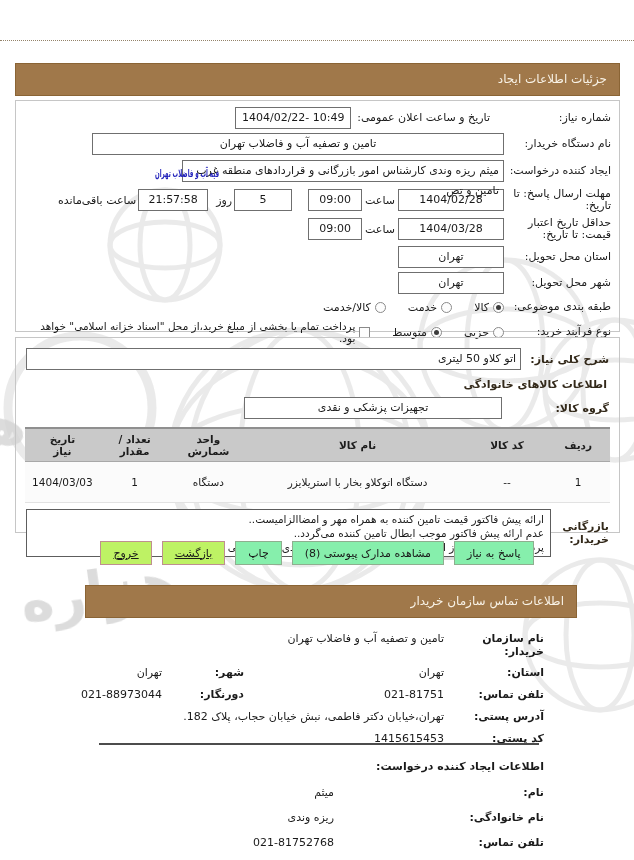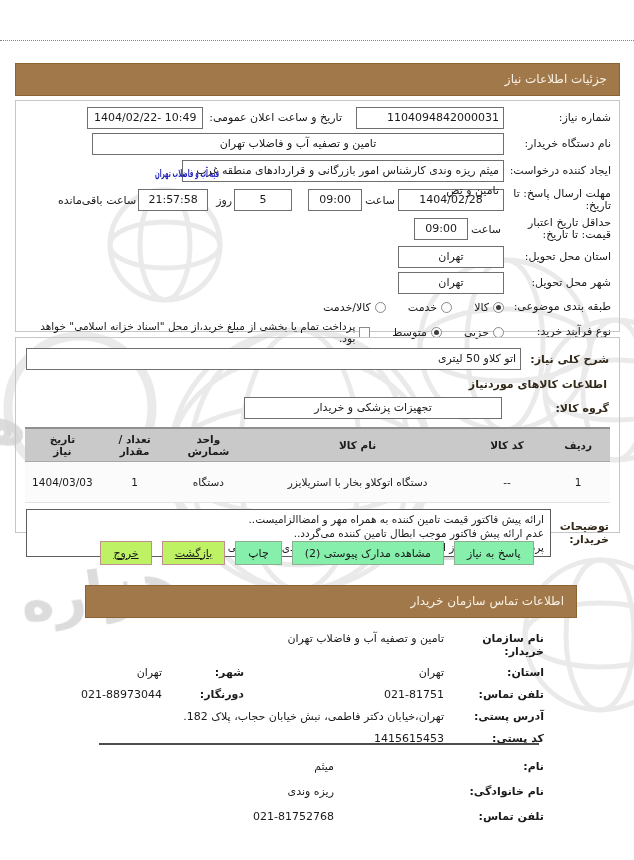--- a/index.html
+++ b/index.html
@@ -119,28 +119,27 @@
     <text x="180" y="600" font-size="56" transform="rotate(-8 180 600)">هزاره</text>
     <text x="470" y="560" font-size="44">ط</text>
   </g>
 </svg>
 
 <div class="layer">
   <div class="frame-line"></div>
   <div class="dotted-divider"></div>
 
   <div class="bar bar1">
-    <span>جزئیات اطلاعات نیاز</span>
+    <span>جزئیات اطلاعات ایجاد</span>
   </div>
 
   <div class="panel panel1">
 
     <div class="frow">
       <span class="flabel">شماره نیاز:</span>
-      <span class="ibox rgt" style="width:148px"><span class="ltr">1104094842000031</span></span>
       <span class="flabel2">تاریخ و ساعت اعلان عمومی:</span>
       <span class="ibox ctr" style="width:116px"><span class="ltr">1404/02/22- 10:49</span></span>
     </div>
 
     <div class="frow">
       <span class="flabel">نام دستگاه خریدار:</span>
       <span class="ibox ctr" style="width:412px">تامین و  تصفیه آب و فاضلاب تهران</span>
     </div>
 
     <div class="frow" style="min-height:26px">
@@ -157,20 +156,21 @@
       <span style="margin:0 3px">ساعت</span>
       <span class="ibox ctr" style="width:54px"><span class="ltr">09:00</span></span>
       <span class="ibox ctr" style="width:58px;margin-right:16px"><span>5</span></span>
       <span style="margin:0 2px">روز</span>
       <span class="ibox ctr" style="width:70px;margin-right:6px"><span class="ltr">21:57:58</span></span>
       <span style="margin:0 2px">ساعت باقی‌مانده</span>
     </div>
 
     <div class="frow" style="min-height:26px">
       <span class="flabel">حداقل تاریخ اعتبار قیمت: تا تاریخ:</span>
+      <span class="ibox ctr" style="width:106px"><span class="ltr">1404/03/28</span></span>
       <span style="margin:0 3px">ساعت</span>
       <span class="ibox ctr" style="width:54px"><span class="ltr">09:00</span></span>
     </div>
 
     <div class="frow">
       <span class="flabel">استان محل تحویل:</span>
       <span class="ibox ctr" style="width:106px">تهران</span>
     </div>
 
     <div class="frow">
@@ -211,25 +211,25 @@
     </div>
   </div>
 
   <div class="panel panel2">
 
     <div class="p2row">
       <span class="boldlbl" style="width:88px;flex:none">شرح کلی نیاز:</span>
       <span class="ibox rgt" style="flex:1">اتو کلاو 50  لیتری</span>
     </div>
 
-    <div class="goods-title">اطلاعات کالاهای موردنیاز</div>
+    <div class="goods-title">اطلاعات کالاهای خانوادگی</div>
 
     <div class="p2row">
       <span class="boldlbl" style="width:62px;flex:none">گروه کالا:</span>
-      <span class="ibox ctr" style="width:258px;margin-right:45px">تجهیزات پزشکی و خریدار</span>
+      <span class="ibox ctr" style="width:258px;margin-right:45px">تجهیزات پزشکی و نقدی</span>
     </div>
 
     <table class="goods">
       <colgroup>
         <col class="col-row">
           <col class="col-code">
           <col class="col-name">
           <col class="col-unit">
           <col class="col-qty">
           <col class="col-date">
@@ -250,32 +250,32 @@
           <td>--</td>
           <td>دستگاه اتوکلاو بخار با استریلایزر</td>
           <td>دستگاه</td>
           <td>1</td>
           <td><span class="ltr">1404/03/03</span></td>
         </tr>
       </tbody>
     </table>
 
     <div class="p2row" style="align-items:center">
-      <span class="boldlbl" style="width:58px;flex:none;line-height:13px">توضیحات خریدار:</span>
+      <span class="boldlbl" style="width:58px;flex:none;line-height:13px">بازرگانی خریدار:</span>
       <div class="notes-box">
         <div>ارائه پیش فاکتور قیمت تامین کننده به همراه مهر و امضاالزامیست..</div>
         <div>عدم ارائه پیش فاکتور موجب ابطال تامین کننده می‌گردد..</div>
         <div>پرداخت دو ماه پس از ارائه فاکتور  الکترونیکی،  بصورت نقدی پرداخت می گردد.</div>
       </div>
     </div>
   </div>
 
   <div class="btnrow">
     <button class="btn green">پاسخ به نیاز</button>
-    <button class="btn green">مشاهده مدارک پیوستی (2)</button>
+    <button class="btn green">مشاهده مدارک پیوستی (8)</button>
     <button class="btn green">چاپ</button>
     <button class="btn pink">بازگشت</button>
     <button class="btn pink">خروج</button>
   </div>
 
   <div class="bar bar2">
     <span>اطلاعات تماس سازمان خریدار</span>
   </div>
 
   <div class="contact">
@@ -301,20 +301,21 @@
     </div>
     <div class="crow">
       <span class="clabel">کد پستی:</span>
       <span class="cval">1415615453</span>
     </div>
   </div>
 
   <div class="divider2"></div>
 
   <div class="creatorinfo">
+    <div class="head">اطلاعات ایجاد کننده درخواست:</div>
     <div class="crow">
       <span class="clabel" style="width:130px">نام:</span>
       <span class="cval">میثم</span>
     </div>
     <div class="crow">
       <span class="clabel" style="width:130px">نام خانوادگی:</span>
       <span class="cval">ریزه وندی</span>
     </div>
     <div class="crow">
       <span class="clabel" style="width:130px">تلفن تماس:</span>

